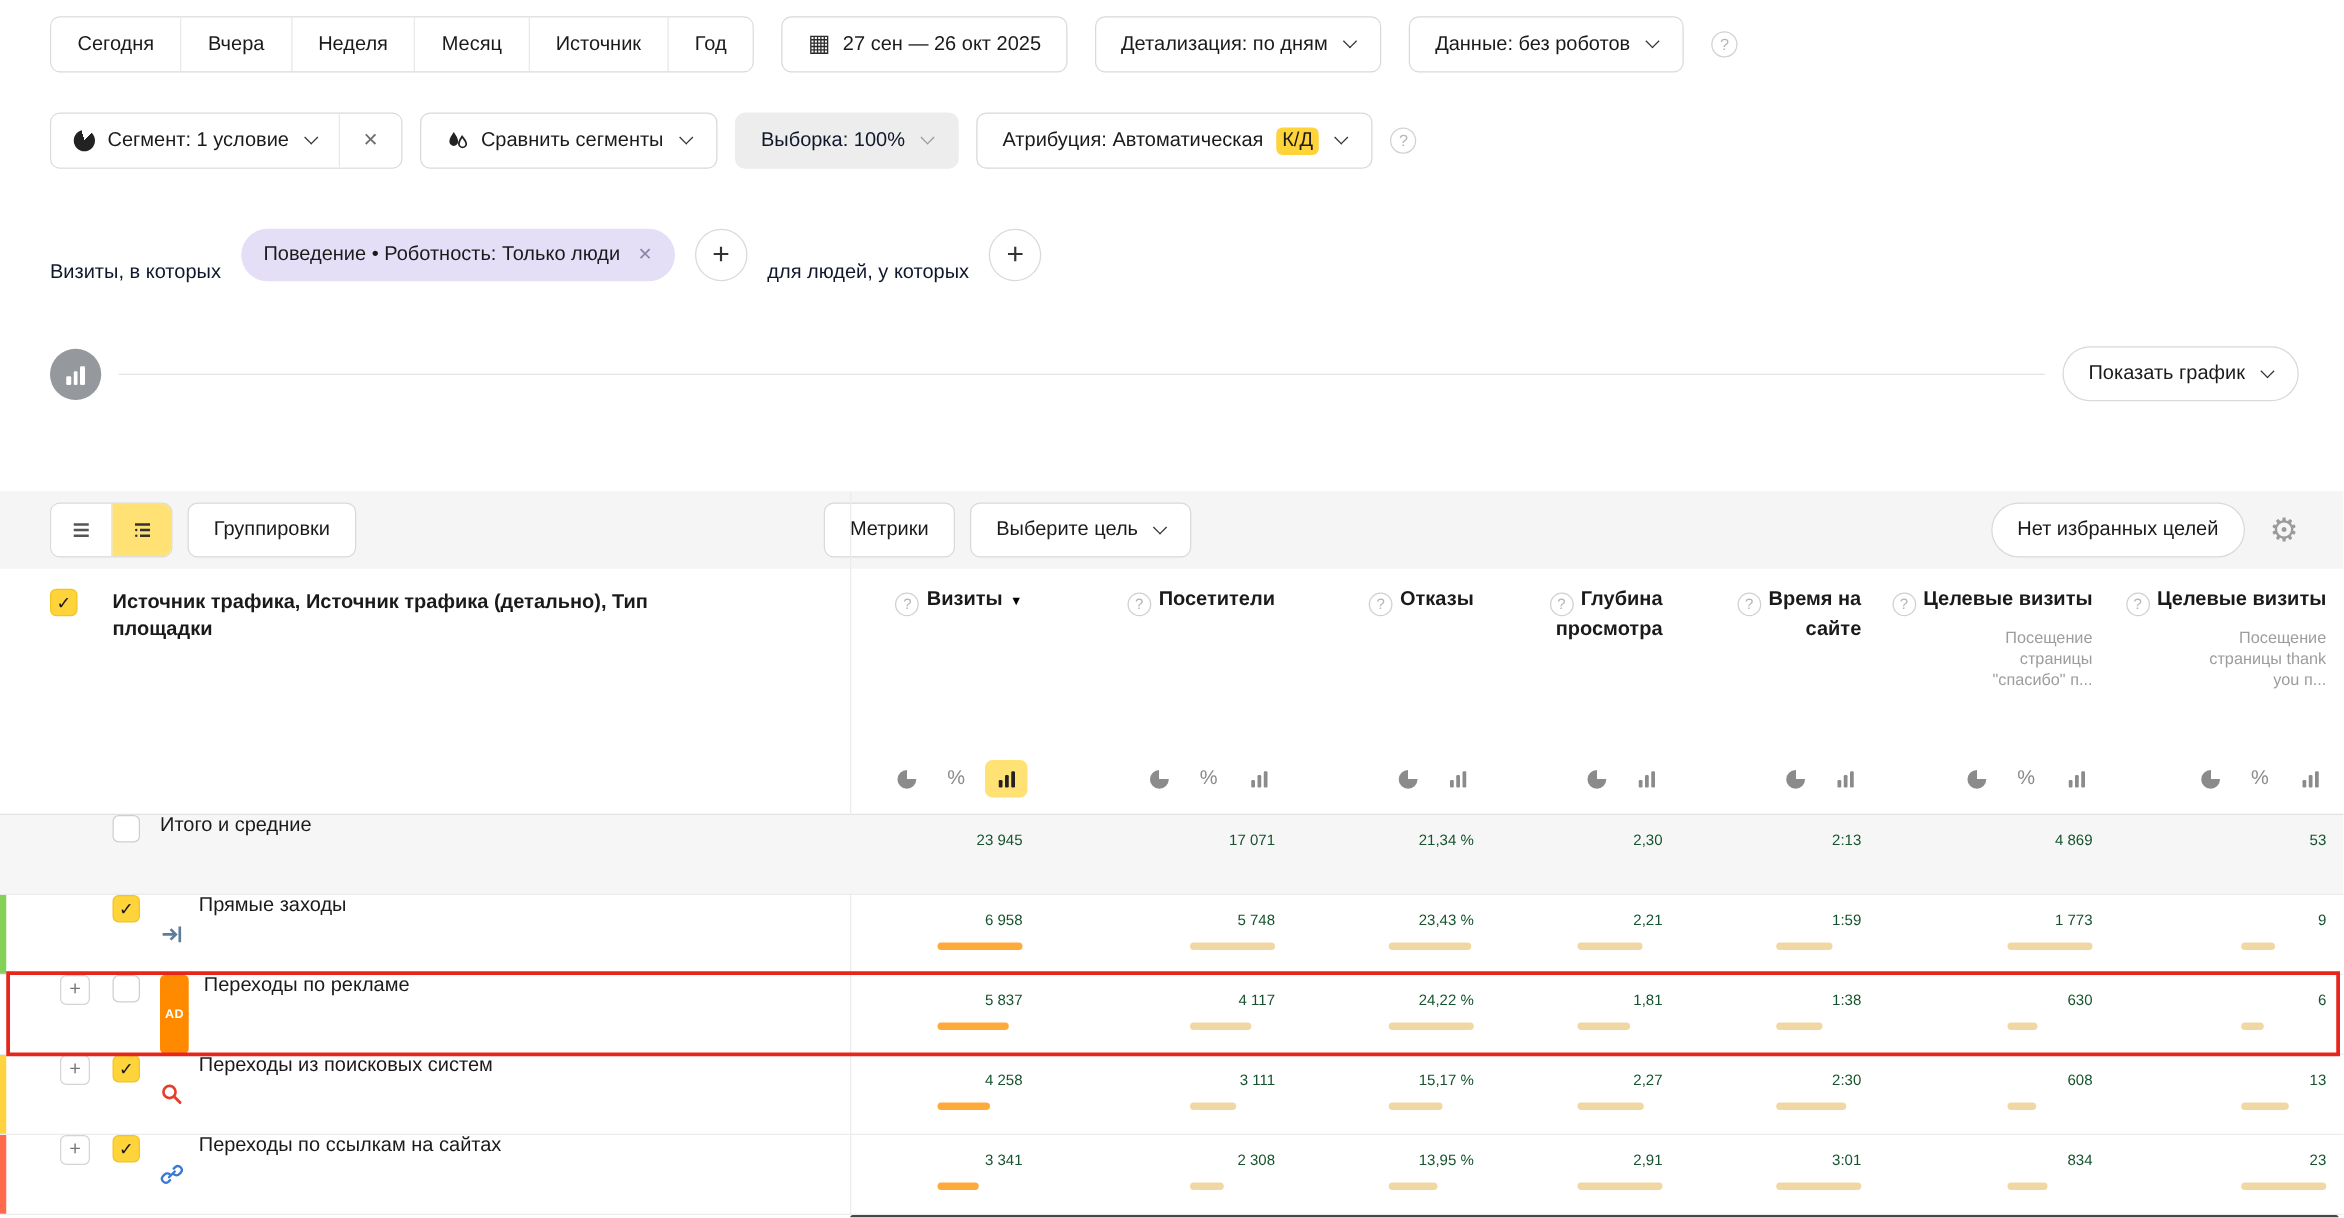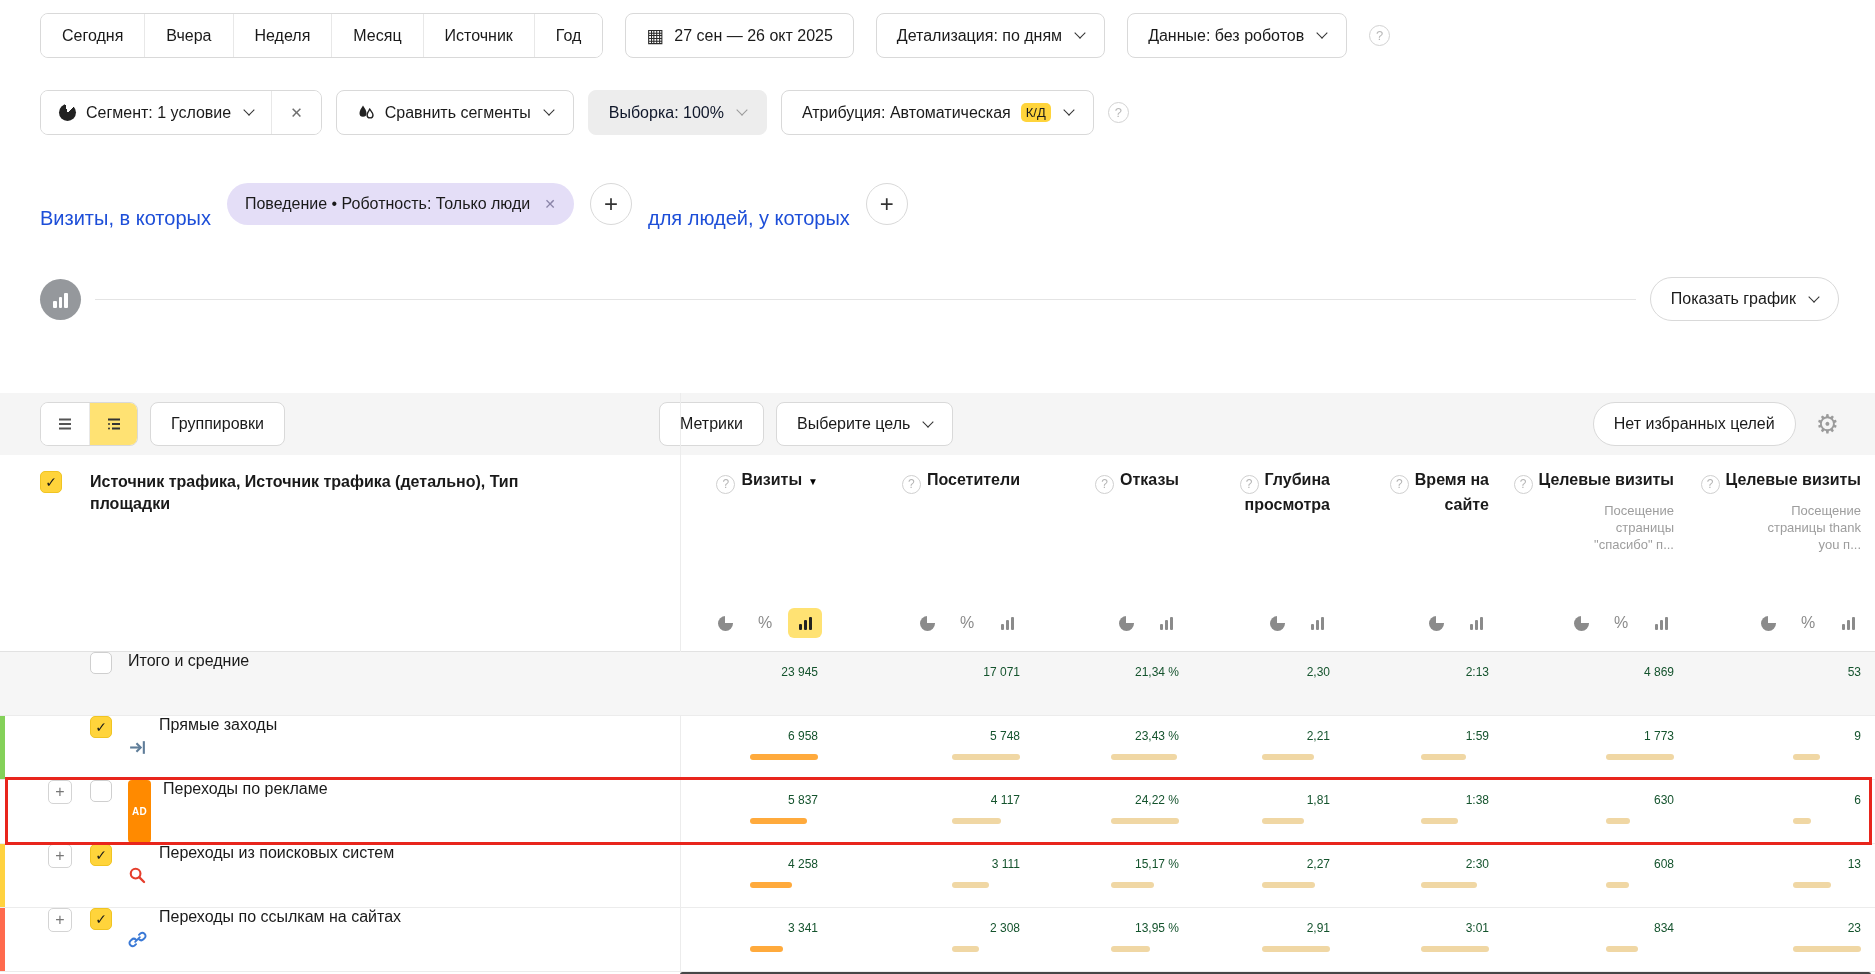--- a/index.html
+++ b/index.html
@@ -14,21 +14,21 @@
   .chev { width:8px; height:8px; border-right:1.7px solid #333; border-bottom:1.7px solid #333;
           transform:rotate(45deg); margin-top:-5px; margin-left:4px; flex:none; display:inline-block; }
   .disabled .chev { border-color:#9a9a9a; }
   .help { width:21px; height:21px; border-radius:50%; border:1.5px solid #d2d2d2; color:#b8b8b8;
           font-size:13px; display:inline-flex; align-items:center; justify-content:center; flex:none; background:#fff; }
   .help::before { content:"?"; }
   .x-icon::before { content:"✕"; font-size:15px; color:#6f6f6f; }
   .gear { border:none; background:transparent; cursor:pointer; padding:2px; }
   .gear::before { content:"⚙"; font-size:26px; color:#9b9b9b; }
   .cal-icon::before { content:"▦"; font-size:19px; color:#2b2b2b; }
-  .kd { background:#ffd43b; border-radius:5px; padding:2px 5px; font-size:13px; }
+  .kd { background:#ffd43b; border-radius:5px; padding:2px 5px; font-size:16px; }
 
   
   .frow { display:flex; align-items:center; margin:0 36px 0 40px; }
   #row1 { margin-top:13px; gap:22px; }
   #row2 { margin-top:32px; gap:14px; }
 
   .seg-group { display:inline-flex; border:1px solid #d9d9d9; border-radius:8px; overflow:hidden; height:45px; background:#fff; }
   .seg-group .seg { height:100%; display:inline-flex; align-items:center; padding:0 21px; font-size:16px;
                     background:#fff; border:none; border-left:1px solid #e8e8e8; cursor:pointer; font-family:inherit; color:#1a1a1a;}
   .seg-group .seg:first-child { border-left:none; }
@@ -36,21 +36,21 @@
   .join-group { display:inline-flex; border:1px solid #d9d9d9; border-radius:8px; overflow:hidden; height:45px; background:#fff; }
   .join-group > button { border:none; background:#fff; height:100%; display:inline-flex; align-items:center; gap:10px;
                          padding:0 18px; font-size:16px; cursor:pointer; font-family:inherit; color:#1a1a1a;}
   .join-group > button + button { border-left:1px solid #e8e8e8; }
 
   .seg-pie { width:17px; height:17px; border-radius:50%;
              background:conic-gradient(#222 0 300deg, transparent 300deg 360deg); transform:rotate(45deg); flex:none; }
 
   
   #chips { margin-top:48px; gap:16px; height:42px; }
-  .dim-label { color:#1d4ed8; font-size:20px;margin-top:28px; }
+  .dim-label { color:#0f172a; font-size:16px;margin-top:28px; }
   .chip { display:inline-flex; align-items:center; gap:14px; background:#e4def7; border-radius:21px;
           height:42px; padding:0 18px; font-size:16px; cursor:pointer; border:none; font-family:inherit; color:#1a1a1a;}
   .chip .x-icon::before { color:#8a84a8; font-size:14px; }
   .plus-circle { width:42px; height:42px; border-radius:50%; border:1px solid #d9d9d9; background:#fff;
                  display:inline-flex; align-items:center; justify-content:center; cursor:pointer; flex:none; }
   .plus-circle::before { content:"+"; font-size:24px; color:#333; font-weight:300; line-height:1; }
 
   
   #graphstrip { margin-top:52px; height:44px; }
   .graph-handle { width:41px; height:41px; border-radius:50%; background:#95989c; border:none; cursor:pointer;

